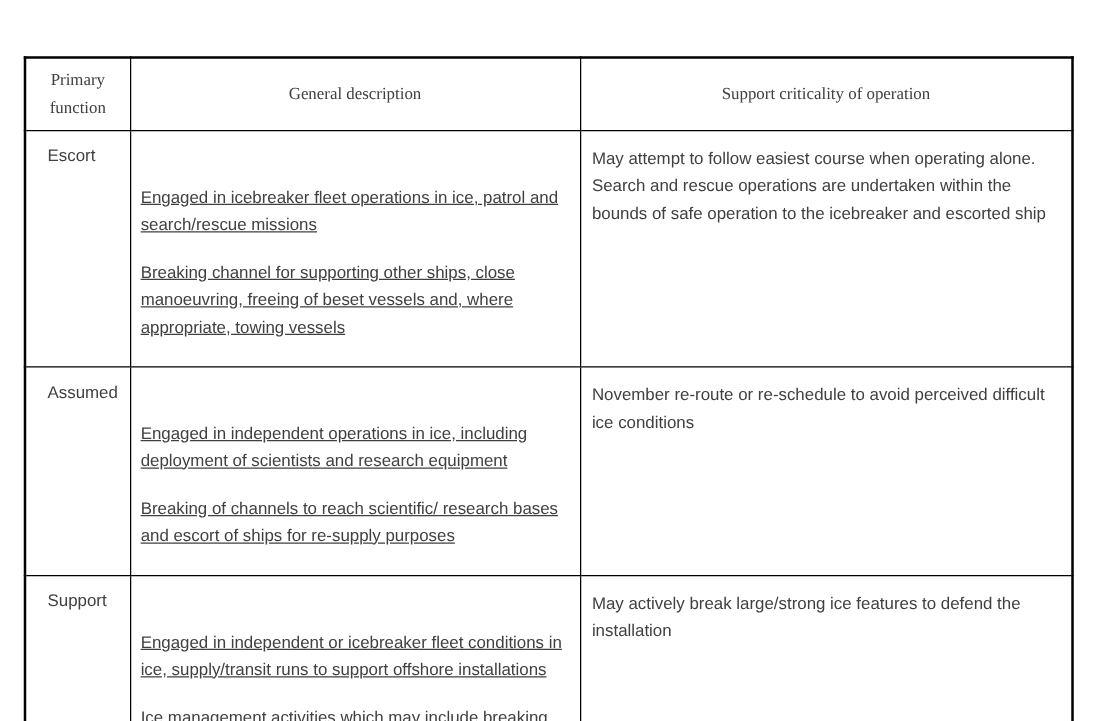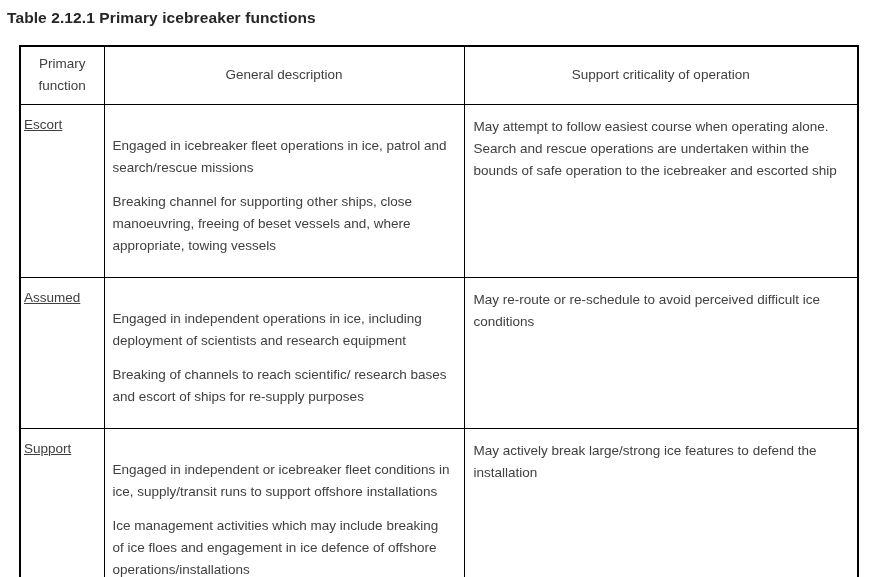--- a/index.html
+++ b/index.html
@@ -34,42 +34,41 @@
   col.c2 { width: 360px; }
   col.c3 { width: 394px; }
   .ib th, .ib td {
     border: 1px solid #000000;
     font-size: 13.5px;
     line-height: 22px;
     color: #404040;
     background: #ffffff;
     overflow: hidden;
   }
-  .ib thead tr { height: 58px; }
+  .ib thead tr { height: 58px; font-family: Liberation Serif, serif; }
   .ib th {
     font-weight: normal;
     text-align: center;
     vertical-align: middle;
     padding: 2px 6px;
   }
   .ib td { vertical-align: top; }
-  td.fn   { padding: 9px 6px 8px 3px; text-decoration: underline; }
+  td.fn   { padding: 9px 6px 8px 17px; }
   td.desc { padding: 26px 12px 8px 8px; }
   td.crit { padding: 11px 14px 8px 9px; }
-  td.desc p { margin: 4px 0 12px 0; }
+  td.desc p { margin: 16px 0 12px 0; text-decoration: underline; }
   tr.row-escort   { height: 161px; }
   tr.row-research { height: 138px; }
   tr.row-support  { height: 160px; }
 </style>
 </head>
 <body>
 
 <div class="page">
 
-  <div class="caption">Table 2.12.1 Primary icebreaker functions</div>
 
   <table class="ib">
     <colgroup>
       <col class="c1">
         <col class="c2">
         <col class="c3">
     </colgroup>
     <thead>
       <tr>
         <th>Primary function</th>
@@ -86,21 +85,21 @@
         </td>
         <td class="crit">May attempt to follow easiest course when operating alone. Search and rescue operations are undertaken within the bounds of safe operation to the icebreaker and escorted ship</td>
       </tr>
 
       <tr class="row-research">
         <td class="fn">Assumed</td>
         <td class="desc">
           <p>Engaged in independent operations in ice, including deployment of scientists and research equipment</p>
           <p>Breaking of channels to reach scientific/ research bases and escort of ships for re-supply purposes</p>
         </td>
-        <td class="crit">May re-route or re-schedule to avoid perceived difficult ice conditions</td>
+        <td class="crit">November re-route or re-schedule to avoid perceived difficult ice conditions</td>
       </tr>
 
       <tr class="row-support">
         <td class="fn">Support</td>
         <td class="desc">
           <p>Engaged in independent or icebreaker fleet conditions in ice, supply/transit runs to support offshore installations</p>
           <p>Ice management activities which may include breaking of ice floes and engagement in ice defence of offshore operations/installations</p>
         </td>
         <td class="crit">May actively break large/strong ice features to defend the installation</td>
       </tr>

